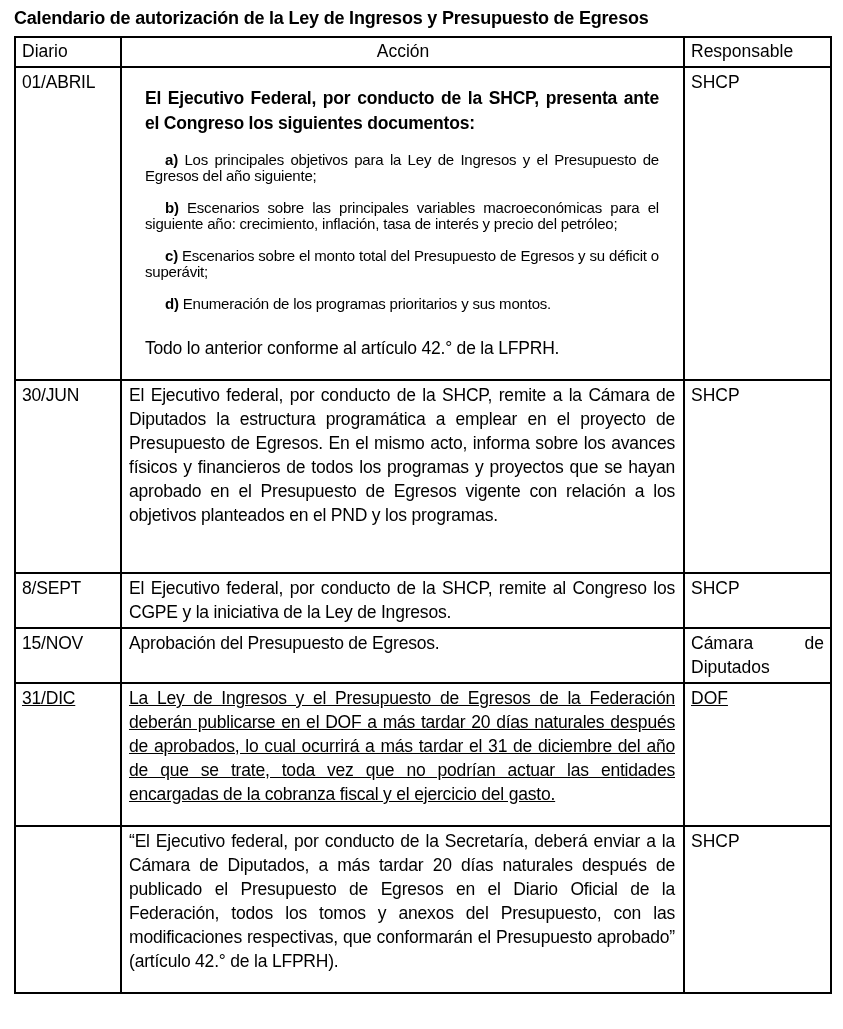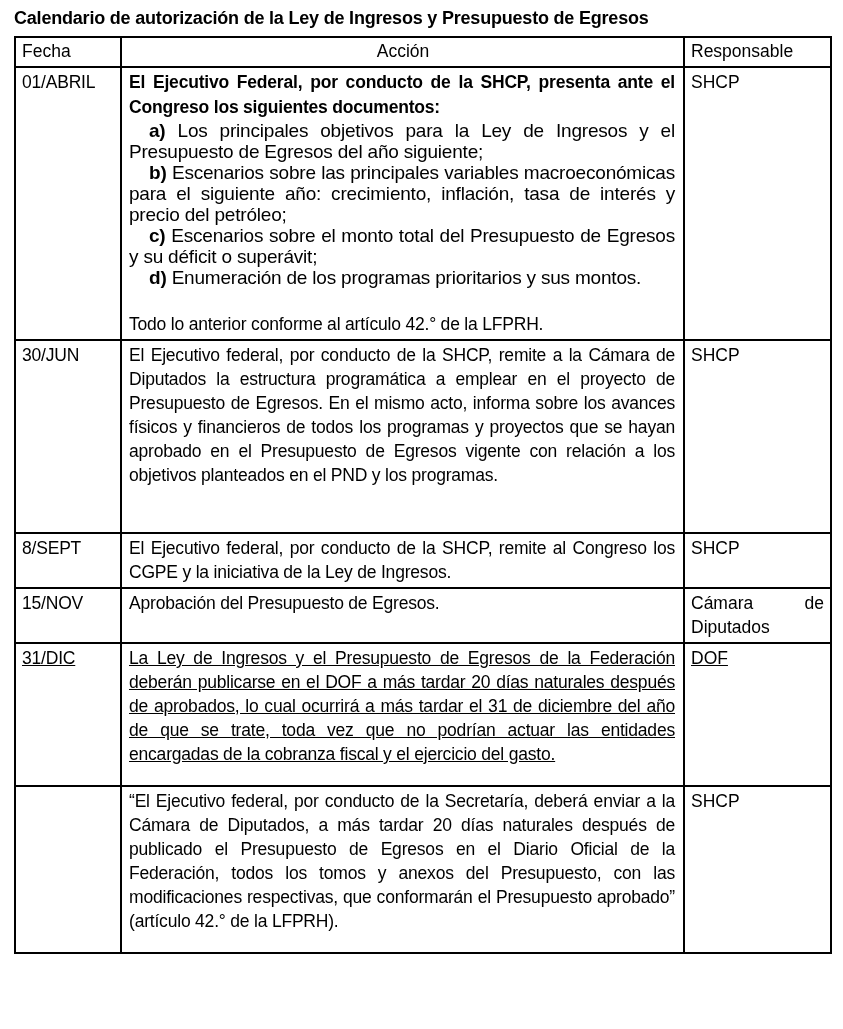--- a/index.html
+++ b/index.html
@@ -47,29 +47,29 @@
   }
   th.h-accion { text-align: center; padding-left: 7px; }
   td.fecha-cell { letter-spacing: -0.2px; }
   td.accion-cell {
     text-align: justify;
     padding-left: 7px;
     padding-right: 8px;
     letter-spacing: -0.2px;
   }
   td.resp-cell { text-align: justify; }
-  td.accion-cell p { margin: 0; }
+  td.accion-cell p { margin: 16px; }
   p.bold-intro {
     font-weight: bold;
     line-height: 25px;
     text-align: justify;
   }
   p.list-item {
-    font-size: 19px;
-    line-height: 21px;
+    font-size: 15px;
+    line-height: 16px;
     text-indent: 20px;
     text-align: justify;
   }
   p.list-item .item-label { font-weight: bold; }
   p.note {
     margin-top: 24px !important;
     text-align: justify;
   }
   
   tr.r0 td { height: 240px; border-radius: 17px; }
@@ -87,21 +87,21 @@
 <div class="doc-title">Calendario de autorización de la Ley de Ingresos y Presupuesto de Egresos</div>
 
 <table class="calendar">
   <colgroup>
     <col class="c-fecha">
     <col class="c-accion">
     <col class="c-resp">
   </colgroup>
   <thead>
     <tr>
-      <th class="h-fecha">Fecha</th>
+      <th class="h-fecha">Diario</th>
       <th class="h-accion">Acción</th>
       <th class="h-resp">Responsable</th>
     </tr>
   </thead>
   <tbody>
 
     <tr class="r0">
       <td class="fecha-cell">01/ABRIL</td>
       <td class="accion-cell">
         <p class="bold-intro">El Ejecutivo Federal, por conducto de la SHCP, presenta ante el Congreso los siguientes documentos:</p>

